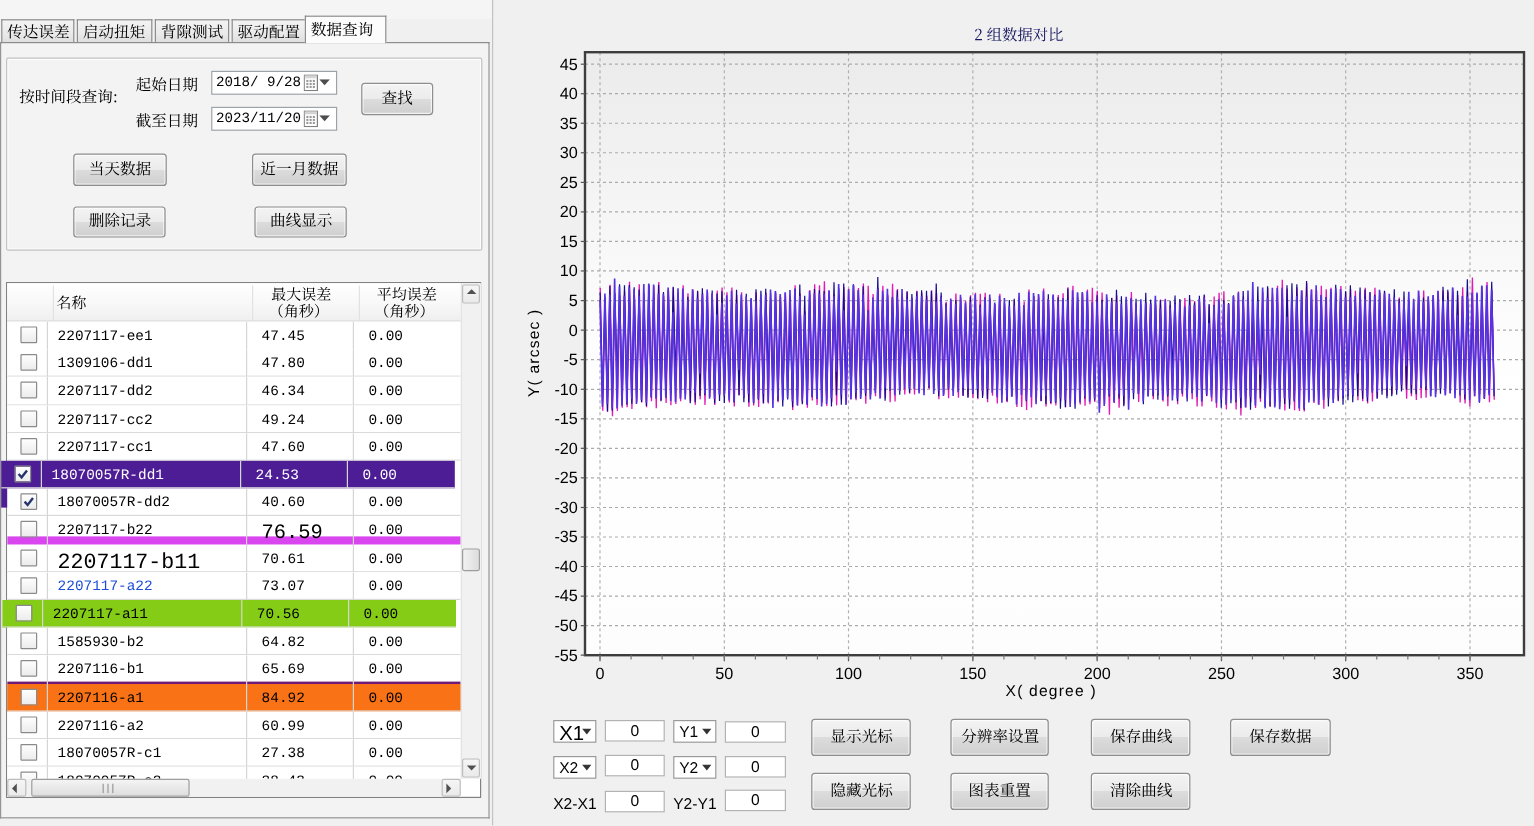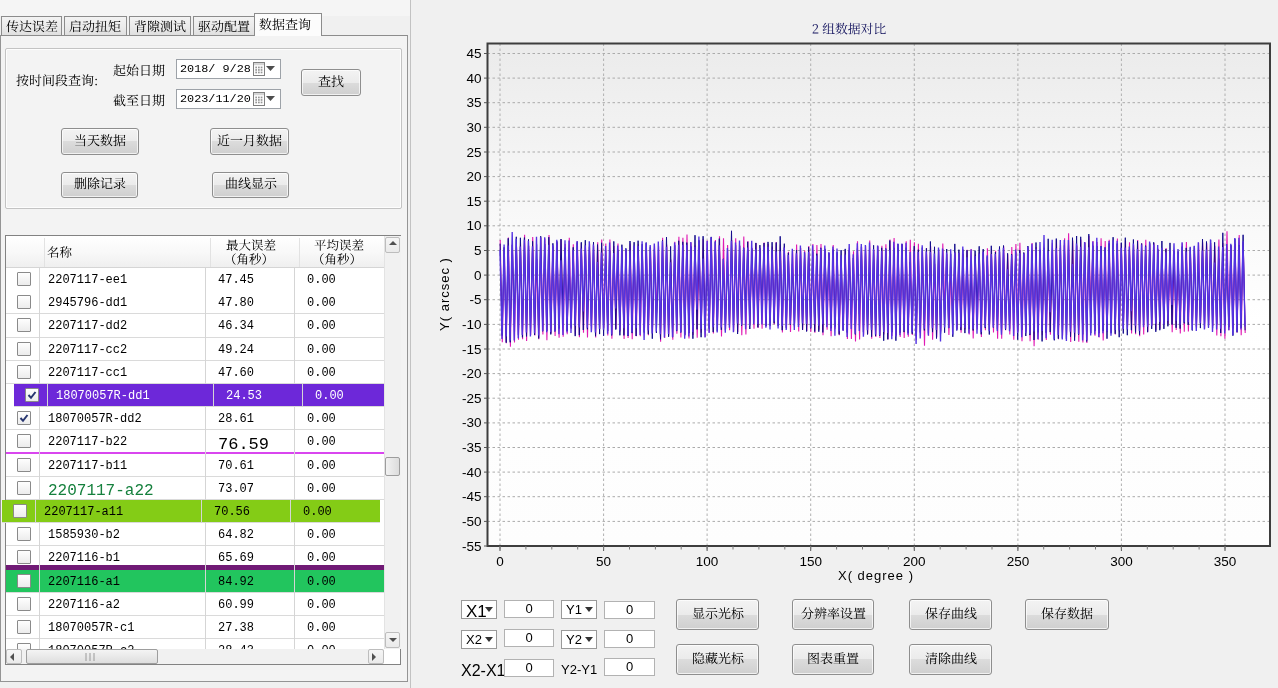--- a/index.html
+++ b/index.html
@@ -259,21 +259,21 @@
       <div class="mono" style="position:absolute;left:212px;top:5px;font-size:12px;color:#000">47.45</div>
       <div class="mono" style="position:absolute;left:301px;top:5px;font-size:12px;color:#000">0.00</div>
     </div>
   </div>
 <div class="abs" style="left:6px;top:291.2px;width:378px;height:23.2px;background:#fff;overflow:hidden">
     <div style="position:absolute;left:0;top:0;width:378px;height:23.2px;border-bottom:1px solid #dadada;font-size:13px">
       <div style="position:absolute;left:32.5px;top:0;width:1px;height:23.2px;background:#d5d5d5"></div>
       <div style="position:absolute;left:199px;top:0;width:1px;height:23.2px;background:#d5d5d5"></div>
       <div style="position:absolute;left:288px;top:0;width:1px;height:23.2px;background:#d5d5d5"></div>
       <div style="position:absolute;left:11px;top:4px;width:14px;height:14px;background:linear-gradient(#fefefe,#ececec);border:1px solid #8a8a8a;border-radius:1px"></div>
-      <div class="mono" style="position:absolute;left:42px;top:5px;font-size:12px;color:#000">2945796-dd1</div>
+      <div class="mono" style="position:absolute;left:42px;top:5px;font-size:12px;color:#000">1309106-dd1</div>
       <div class="mono" style="position:absolute;left:212px;top:5px;font-size:12px;color:#000">47.80</div>
       <div class="mono" style="position:absolute;left:301px;top:5px;font-size:12px;color:#000">0.00</div>
     </div>
   </div>
 <div class="abs" style="left:6px;top:314.4px;width:378px;height:23.2px;background:#fff;overflow:hidden">
     <div style="position:absolute;left:0;top:0;width:378px;height:23.2px;border-bottom:1px solid #dadada;font-size:13px">
       <div style="position:absolute;left:32.5px;top:0;width:1px;height:23.2px;background:#d5d5d5"></div>
       <div style="position:absolute;left:199px;top:0;width:1px;height:23.2px;background:#d5d5d5"></div>
       <div style="position:absolute;left:288px;top:0;width:1px;height:23.2px;background:#d5d5d5"></div>
       <div style="position:absolute;left:11px;top:4px;width:14px;height:14px;background:linear-gradient(#fefefe,#ececec);border:1px solid #8a8a8a;border-radius:1px"></div>
@@ -297,21 +297,21 @@
     <div style="position:absolute;left:0;top:0;width:378px;height:23.2px;border-bottom:1px solid #dadada;font-size:13px">
       <div style="position:absolute;left:32.5px;top:0;width:1px;height:23.2px;background:#d5d5d5"></div>
       <div style="position:absolute;left:199px;top:0;width:1px;height:23.2px;background:#d5d5d5"></div>
       <div style="position:absolute;left:288px;top:0;width:1px;height:23.2px;background:#d5d5d5"></div>
       <div style="position:absolute;left:11px;top:4px;width:14px;height:14px;background:linear-gradient(#fefefe,#ececec);border:1px solid #8a8a8a;border-radius:1px"></div>
       <div class="mono" style="position:absolute;left:42px;top:5px;font-size:12px;color:#000">2207117-cc1</div>
       <div class="mono" style="position:absolute;left:212px;top:5px;font-size:12px;color:#000">47.60</div>
       <div class="mono" style="position:absolute;left:301px;top:5px;font-size:12px;color:#000">0.00</div>
     </div>
   </div>
-<div class="abs" style="left:14px;top:384.0px;width:378px;height:39px;background:#6d28d9;overflow:hidden">
+<div class="abs" style="left:1px;top:384.0px;width:378px;height:39px;background:#4c1d95;overflow:hidden">
     <div style="position:absolute;left:0;top:0;width:378px;height:23.2px;border-bottom:1px solid #dadada;font-size:13px">
       <div style="position:absolute;left:32.5px;top:0;width:1px;height:23.2px;background:#d5d5d5"></div>
       <div style="position:absolute;left:199px;top:0;width:1px;height:23.2px;background:#d5d5d5"></div>
       <div style="position:absolute;left:288px;top:0;width:1px;height:23.2px;background:#d5d5d5"></div>
       <div style="position:absolute;left:11px;top:4px;width:14px;height:14px;background:linear-gradient(#fefefe,#ececec);border:1px solid #8a8a8a;border-radius:1px">
         <svg width="12" height="12" style="position:absolute;left:0px;top:0px">
           <path d="M2.5,6 L5,8.8 L9.5,3" stroke="#27356f" stroke-width="2" fill="none"></path>
         </svg>
       </div>
       <div class="mono" style="position:absolute;left:42px;top:5px;font-size:12px;color:#fff">18070057R-dd1</div>
@@ -323,53 +323,53 @@
     <div style="position:absolute;left:0;top:0;width:378px;height:23.2px;border-bottom:1px solid #dadada;font-size:13px">
       <div style="position:absolute;left:32.5px;top:0;width:1px;height:23.2px;background:#d5d5d5"></div>
       <div style="position:absolute;left:199px;top:0;width:1px;height:23.2px;background:#d5d5d5"></div>
       <div style="position:absolute;left:288px;top:0;width:1px;height:23.2px;background:#d5d5d5"></div>
       <div style="position:absolute;left:11px;top:4px;width:14px;height:14px;background:linear-gradient(#fefefe,#ececec);border:1px solid #8a8a8a;border-radius:1px">
         <svg width="12" height="12" style="position:absolute;left:0px;top:0px">
           <path d="M2.5,6 L5,8.8 L9.5,3" stroke="#27356f" stroke-width="2" fill="none"></path>
         </svg>
       </div>
       <div class="mono" style="position:absolute;left:42px;top:5px;font-size:12px;color:#000">18070057R-dd2</div>
-      <div class="mono" style="position:absolute;left:212px;top:5px;font-size:12px;color:#000">28.61</div>
+      <div class="mono" style="position:absolute;left:212px;top:5px;font-size:12px;color:#000">40.60</div>
       <div class="mono" style="position:absolute;left:301px;top:5px;font-size:12px;color:#000">0.00</div>
     </div>
   </div>
 <div class="abs" style="left:6px;top:430.4px;width:378px;height:23.2px;background:#fff;overflow:hidden">
-    <div style="position:absolute;left:0;top:0;width:378px;height:23.2px;border-bottom:2px solid #d946ef;font-size:13px">
+    <div style="position:absolute;left:0;top:0;width:378px;height:23.2px;border-bottom:7px solid #d946ef;font-size:13px">
       <div style="position:absolute;left:32.5px;top:0;width:1px;height:23.2px;background:#d5d5d5"></div>
       <div style="position:absolute;left:199px;top:0;width:1px;height:23.2px;background:#d5d5d5"></div>
       <div style="position:absolute;left:288px;top:0;width:1px;height:23.2px;background:#d5d5d5"></div>
       <div style="position:absolute;left:11px;top:4px;width:14px;height:14px;background:linear-gradient(#fefefe,#ececec);border:1px solid #8a8a8a;border-radius:1px"></div>
       <div class="mono" style="position:absolute;left:42px;top:5px;font-size:12px;color:#000">2207117-b22</div>
       <div class="mono" style="position:absolute;left:212px;top:5px;font-size:17px;color:#000">76.59</div>
       <div class="mono" style="position:absolute;left:301px;top:5px;font-size:12px;color:#000">0.00</div>
     </div>
   </div>
 <div class="abs" style="left:6px;top:453.6px;width:378px;height:23.2px;background:#fff;overflow:hidden">
     <div style="position:absolute;left:0;top:0;width:378px;height:23.2px;border-bottom:1px solid #dadada;font-size:13px">
       <div style="position:absolute;left:32.5px;top:0;width:1px;height:23.2px;background:#d5d5d5"></div>
       <div style="position:absolute;left:199px;top:0;width:1px;height:23.2px;background:#d5d5d5"></div>
       <div style="position:absolute;left:288px;top:0;width:1px;height:23.2px;background:#d5d5d5"></div>
       <div style="position:absolute;left:11px;top:4px;width:14px;height:14px;background:linear-gradient(#fefefe,#ececec);border:1px solid #8a8a8a;border-radius:1px"></div>
-      <div class="mono" style="position:absolute;left:42px;top:5px;font-size:12px;color:#000">2207117-b11</div>
+      <div class="mono" style="position:absolute;left:42px;top:5px;font-size:18px;color:#000">2207117-b11</div>
       <div class="mono" style="position:absolute;left:212px;top:5px;font-size:12px;color:#000">70.61</div>
       <div class="mono" style="position:absolute;left:301px;top:5px;font-size:12px;color:#000">0.00</div>
     </div>
   </div>
 <div class="abs" style="left:6px;top:476.8px;width:378px;height:23.2px;background:#fff;overflow:hidden">
     <div style="position:absolute;left:0;top:0;width:378px;height:23.2px;border-bottom:1px solid #dadada;font-size:13px">
       <div style="position:absolute;left:32.5px;top:0;width:1px;height:23.2px;background:#d5d5d5"></div>
       <div style="position:absolute;left:199px;top:0;width:1px;height:23.2px;background:#d5d5d5"></div>
       <div style="position:absolute;left:288px;top:0;width:1px;height:23.2px;background:#d5d5d5"></div>
       <div style="position:absolute;left:11px;top:4px;width:14px;height:14px;background:linear-gradient(#fefefe,#ececec);border:1px solid #8a8a8a;border-radius:1px"></div>
-      <div class="mono" style="position:absolute;left:42px;top:5px;font-size:16px;color:#15803d">2207117-a22</div>
+      <div class="mono" style="position:absolute;left:42px;top:5px;font-size:12px;color:#1d4ed8">2207117-a22</div>
       <div class="mono" style="position:absolute;left:212px;top:5px;font-size:12px;color:#000">73.07</div>
       <div class="mono" style="position:absolute;left:301px;top:5px;font-size:12px;color:#000">0.00</div>
     </div>
   </div>
 <div class="abs" style="left:2px;top:500.0px;width:378px;height:23.2px;background:#84cc16;overflow:hidden">
     <div style="position:absolute;left:0;top:0;width:378px;height:23.2px;border-bottom:1px solid #dadada;font-size:13px">
       <div style="position:absolute;left:32.5px;top:0;width:1px;height:23.2px;background:#d5d5d5"></div>
       <div style="position:absolute;left:199px;top:0;width:1px;height:23.2px;background:#d5d5d5"></div>
       <div style="position:absolute;left:288px;top:0;width:1px;height:23.2px;background:#d5d5d5"></div>
       <div style="position:absolute;left:11px;top:4px;width:14px;height:14px;background:linear-gradient(#fefefe,#ececec);border:1px solid #8a8a8a;border-radius:1px"></div>
@@ -383,31 +383,31 @@
       <div style="position:absolute;left:32.5px;top:0;width:1px;height:23.2px;background:#d5d5d5"></div>
       <div style="position:absolute;left:199px;top:0;width:1px;height:23.2px;background:#d5d5d5"></div>
       <div style="position:absolute;left:288px;top:0;width:1px;height:23.2px;background:#d5d5d5"></div>
       <div style="position:absolute;left:11px;top:4px;width:14px;height:14px;background:linear-gradient(#fefefe,#ececec);border:1px solid #8a8a8a;border-radius:1px"></div>
       <div class="mono" style="position:absolute;left:42px;top:5px;font-size:12px;color:#000">1585930-b2</div>
       <div class="mono" style="position:absolute;left:212px;top:5px;font-size:12px;color:#000">64.82</div>
       <div class="mono" style="position:absolute;left:301px;top:5px;font-size:12px;color:#000">0.00</div>
     </div>
   </div>
 <div class="abs" style="left:6px;top:546.4px;width:378px;height:23.2px;background:#fff;overflow:hidden">
-    <div style="position:absolute;left:0;top:0;width:378px;height:23.2px;border-bottom:5px solid #701a75;font-size:13px">
+    <div style="position:absolute;left:0;top:0;width:378px;height:23.2px;border-bottom:2px solid #701a75;font-size:13px">
       <div style="position:absolute;left:32.5px;top:0;width:1px;height:23.2px;background:#d5d5d5"></div>
       <div style="position:absolute;left:199px;top:0;width:1px;height:23.2px;background:#d5d5d5"></div>
       <div style="position:absolute;left:288px;top:0;width:1px;height:23.2px;background:#d5d5d5"></div>
       <div style="position:absolute;left:11px;top:4px;width:14px;height:14px;background:linear-gradient(#fefefe,#ececec);border:1px solid #8a8a8a;border-radius:1px"></div>
       <div class="mono" style="position:absolute;left:42px;top:5px;font-size:12px;color:#000">2207116-b1</div>
       <div class="mono" style="position:absolute;left:212px;top:5px;font-size:12px;color:#000">65.69</div>
       <div class="mono" style="position:absolute;left:301px;top:5px;font-size:12px;color:#000">0.00</div>
     </div>
   </div>
-<div class="abs" style="left:6px;top:569.6px;width:378px;height:23.2px;background:#22c55e;overflow:hidden">
+<div class="abs" style="left:6px;top:569.6px;width:378px;height:23.2px;background:#f97316;overflow:hidden">
     <div style="position:absolute;left:0;top:0;width:378px;height:23.2px;border-bottom:1px solid #dadada;font-size:13px">
       <div style="position:absolute;left:32.5px;top:0;width:1px;height:23.2px;background:#d5d5d5"></div>
       <div style="position:absolute;left:199px;top:0;width:1px;height:23.2px;background:#d5d5d5"></div>
       <div style="position:absolute;left:288px;top:0;width:1px;height:23.2px;background:#d5d5d5"></div>
       <div style="position:absolute;left:11px;top:4px;width:14px;height:14px;background:linear-gradient(#fefefe,#ececec);border:1px solid #8a8a8a;border-radius:1px"></div>
       <div class="mono" style="position:absolute;left:42px;top:5px;font-size:12px;color:#000">2207116-a1</div>
       <div class="mono" style="position:absolute;left:212px;top:5px;font-size:12px;color:#000">84.92</div>
       <div class="mono" style="position:absolute;left:301px;top:5px;font-size:12px;color:#000">0.00</div>
     </div>
   </div>
@@ -626,21 +626,21 @@
 <svg class="abs" style="left:485px;top:637px" width="8" height="6">
     <path d="M0,0 L8,0 L4,5 Z" fill="#333"></path>
   </svg>
 <div class="abs" style="left:504px;top:629px;width:50px;height:18px;background:#fff;border:1px solid #b2b2b2;text-align:center;font-size:13px;line-height:16px">0</div>
 <div class="abs" style="left:561px;top:630px;width:36px;height:19px;background:#fff;border:1px solid #999"></div>
 <div class="abs" style="left:566px;top:632px;font-size:13px">Y2</div>
 <svg class="abs" style="left:585px;top:637px" width="8" height="6">
     <path d="M0,0 L8,0 L4,5 Z" fill="#333"></path>
   </svg>
 <div class="abs" style="left:604px;top:630px;width:51px;height:18px;background:#fff;border:1px solid #b2b2b2;text-align:center;font-size:13px;line-height:16px">0</div>
-<div class="abs" style="left:461px;top:662px;font-size:16px">X2-X1</div>
+<div class="abs" style="left:461px;top:662px;font-size:13px">X2-X1</div>
 <div class="abs" style="left:504px;top:659px;width:50px;height:18px;background:#fff;border:1px solid #b2b2b2;text-align:center;font-size:13px;line-height:16px">0</div>
 <div class="abs" style="left:561px;top:662px;font-size:13px">Y2-Y1</div>
 <div class="abs" style="left:604px;top:658px;width:51px;height:18px;background:#fff;border:1px solid #b2b2b2;text-align:center;font-size:13px;line-height:16px">0</div>
 <div class="btn" style="left:676px;top:599px;width:83px;height:31px"></div>
 <svg style="position:absolute;left:691.5px;top:606.5px;overflow:visible;" width="52" height="16" fill="#000">
     <use href="#g663e" transform="translate(0.00,11.18) scale(0.013000,-0.013000)"></use>
     <use href="#g793a" transform="translate(13.00,11.18) scale(0.013000,-0.013000)"></use>
     <use href="#g5149" transform="translate(26.00,11.18) scale(0.013000,-0.013000)"></use>
     <use href="#g6807" transform="translate(39.00,11.18) scale(0.013000,-0.013000)"></use>
   </svg>

